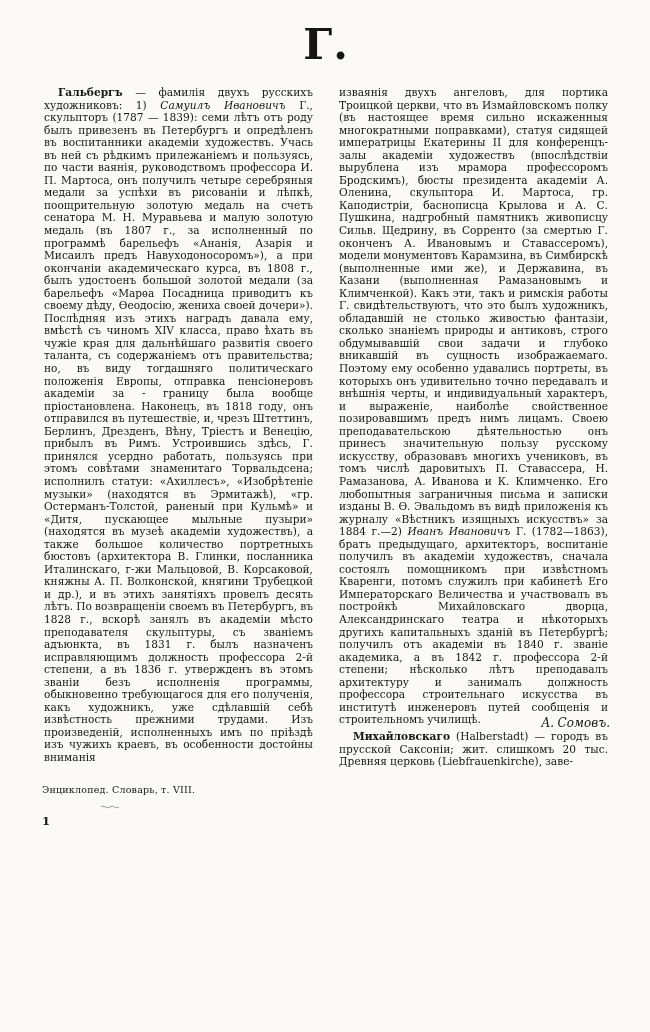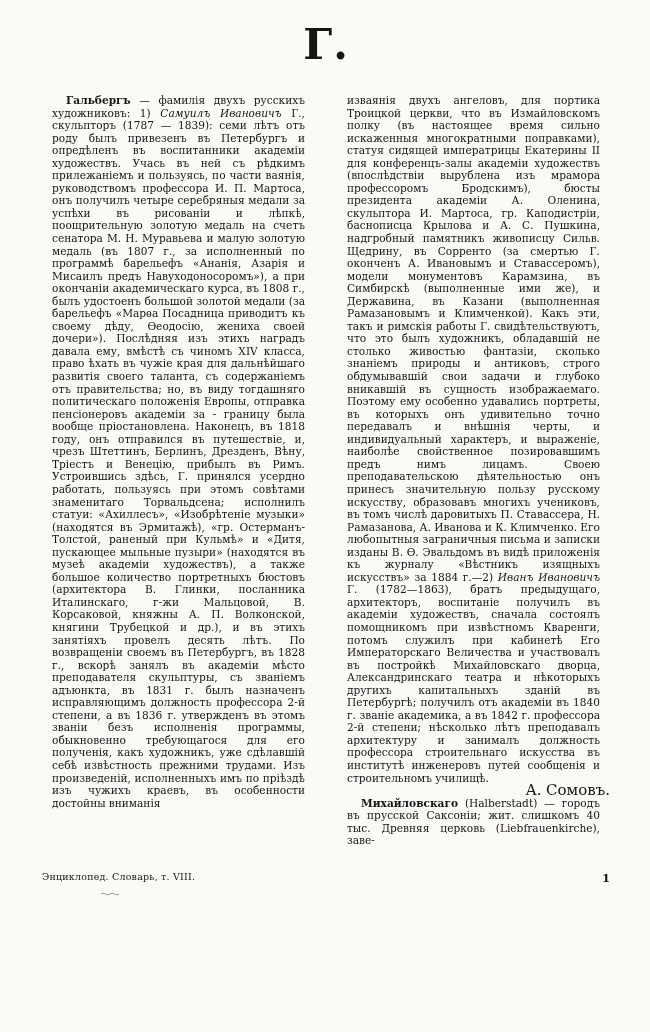--- a/index.html
+++ b/index.html
@@ -32,47 +32,49 @@
     gap: 18px;
   }
   .column {
     flex: 1 1 0;
     font-size: 10.6px;
     line-height: 12.55px;
     text-align: justify;
     word-spacing: -0.3px;
   }
   .para {
-    margin: 12px;
+    margin: 4px;
   }
   .para.indent {
     text-indent: 14px;
   }
   .para b {
     font-weight: bold;
   }
   .para i {
     font-style: italic;
   }
   .signature {
     text-align: right;
+    font-style: italic;
     margin-top: -12.55px;
     padding-right: 2px;
-    font-size: 15px;
+    font-size: 12px;
     line-height: 12.55px;
   }
   .entry2 {
     margin-top: 0.5px;
   }
   .footer {
     display: flex;
     justify-content: space-between;
     align-items: flex-start;
     margin-top: 12px;
     padding: 0 2px;
+    flex-direction: column;
   }
   .footer-imprint {
     font-size: 9.5px;
     letter-spacing: 0.2px;
   }
   .footer-pagenum {
     font-size: 11.5px;
     font-weight: bold;
   }
   .printer-mark {
@@ -91,21 +93,21 @@
 
   <div class="columns">
 
     <div class="column">
       <p class="para indent"><b>Гальбергъ</b><span> — фамилія двухъ русскихъ художниковъ: 1) </span><i>Самуилъ Ивановичъ</i><span> Г., скульпторъ (1787 — 1839): семи лѣтъ отъ роду былъ привезенъ въ Петербургъ и опредѣленъ въ воспитанники академіи художествъ. Учась въ ней съ рѣдкимъ прилежаніемъ и пользуясь, по части ваянія, руководствомъ профессора И. П. Мартоса, онъ получилъ четыре серебряныя медали за успѣхи въ рисованіи и лѣпкѣ, поощрительную золотую медаль на счетъ сенатора М. Н. Муравьева и малую золотую медаль (въ 1807 г., за исполненный по программѣ барельефъ «Ананія, Азарія и Мисаилъ предъ Навуходоносоромъ»), а при окончаніи академическаго курса, въ 1808 г., былъ удостоенъ большой золотой медали (за барельефъ «Марѳа Посадница приводитъ къ своему дѣду, Ѳеодосію, жениха своей дочери»). Послѣдняя изъ этихъ наградъ давала ему, вмѣстѣ съ чиномъ XIV класса, право ѣхать въ чужіе края для дальнѣйшаго развитія своего таланта, съ содержаніемъ отъ правительства; но, въ виду тогдашняго политическаго положенія Европы, отправка пенсіонеровъ академіи за - границу была вообще пріостановлена. Наконецъ, въ 1818 году, онъ отправился въ путешествіе, и, чрезъ Штеттинъ, Берлинъ, Дрезденъ, Вѣну, Тріестъ и Венецію, прибылъ въ Римъ. Устроившись здѣсь, Г. принялся усердно работать, пользуясь при этомъ совѣтами знаменитаго Торвальдсена; исполнилъ статуи: «Ахиллесъ», «Изобрѣтеніе музыки» (находятся въ Эрмитажѣ), «гр. Остерманъ-Толстой, раненый при Кульмѣ» и «Дитя, пускающее мыльные пузыри» (находятся въ музеѣ академіи художествъ), а также большое количество портретныхъ бюстовъ (архитектора В. Глинки, посланника Италинскаго, г-жи Мальцовой, В. Корсаковой, княжны А. П. Волконской, княгини Трубецкой и др.), и въ этихъ занятіяхъ провелъ десять лѣтъ. По возвращеніи своемъ въ Петербургъ, въ 1828 г., вскорѣ занялъ въ академіи мѣсто преподавателя скульптуры, съ званіемъ адъюнкта, въ 1831 г. былъ назначенъ исправляющимъ должность профессора 2-й степени, а въ 1836 г. утвержденъ въ этомъ званіи безъ исполненія программы, обыкновенно требующагося для его полученія, какъ художникъ, уже сдѣлавшій себѣ извѣстность прежними трудами. Изъ произведеній, исполненныхъ имъ по пріѣздѣ изъ чужихъ краевъ, въ особенности достойны вниманія</span></p>
     </div>
 
     <div class="column">
       <p class="para"><span>изваянія двухъ ангеловъ, для портика Троицкой церкви, что въ Измайловскомъ полку (въ настоящее время сильно искаженныя многократными поправками), статуя сидящей императрицы Екатерины II для конференцъ-залы академіи художествъ (впослѣдствіи вырублена изъ мрамора профессоромъ Бродскимъ), бюсты президента академіи А. Оленина, скульптора И. Мартоса, гр. Каподистріи, баснописца Крылова и А. С. Пушкина, надгробный памятникъ живописцу Сильв. Щедрину, въ Сорренто (за смертью Г. оконченъ А. Ивановымъ и Ставассеромъ), модели монументовъ Карамзина, въ Симбирскѣ (выполненные ими же), и Державина, въ Казани (выполненная Рамазановымъ и Климченкой). Какъ эти, такъ и римскія работы Г. свидѣтельствуютъ, что это былъ художникъ, обладавшій не столько живостью фантазіи, сколько знаніемъ природы и антиковъ, строго обдумывавшій свои задачи и глубоко вникавшій въ сущность изображаемаго. Поэтому ему особенно удавались портреты, въ которыхъ онъ удивительно точно передавалъ и внѣшнія черты, и индивидуальный характеръ, и выраженіе, наиболѣе свойственное позировавшимъ предъ нимъ лицамъ. Своею преподавательскою дѣятельностью онъ принесъ значительную пользу русскому искусству, образовавъ многихъ учениковъ, въ томъ числѣ даровитыхъ П. Ставассера, Н. Рамазанова, А. Иванова и К. Климченко. Его любопытныя заграничныя письма и записки изданы В. Ѳ. Эвальдомъ въ видѣ приложенія къ журналу «Вѣстникъ изящныхъ искусствъ» за 1884 г.—2) </span><i>Иванъ Ивановичъ</i><span> Г. (1782—1863), братъ предыдущаго, архитекторъ, воспитаніе получилъ въ академіи художествъ, сначала состоялъ помощникомъ при извѣстномъ Кваренги, потомъ служилъ при кабинетѣ Его Императорскаго Величества и участвовалъ въ постройкѣ Михайловскаго дворца, Александринскаго театра и нѣкоторыхъ другихъ капитальныхъ зданій въ Петербургѣ; получилъ отъ академіи въ 1840 г. званіе академика, а въ 1842 г. профессора 2-й степени; нѣсколько лѣтъ преподавалъ архитектуру и занималъ должность профессора строительнаго искусства въ институтѣ инженеровъ путей сообщенія и строительномъ училищѣ.</span></p>
       <div class="signature">А. Сомовъ.</div>
-      <p class="para indent entry2"><b>Михайловскаго</b><span> (Halberstadt) — городъ въ прусской Саксоніи; жит. слишкомъ 40 тыс. Древняя церковь (Liebfrauenkirche), заве-</span></p>
+      <p class="para indent entry2"><b>Михайловскаго</b><span> (Halberstadt) — городъ въ прусской Саксоніи; жит. слишкомъ 20 тыс. Древняя церковь (Liebfrauenkirche), заве-</span></p>
     </div>
 
   </div>
 
   <div class="footer">
     <div>
       <div class="footer-imprint">Энциклопед. Словарь, т. VIII.</div>
       <svg class="printer-mark" viewBox="0 0 20 6" xmlns="http://www.w3.org/2000/svg">
         <path d="M1 3 C4 0.5, 7 5.5, 10 3 C13 0.5, 16 5.5, 19 3" fill="none" stroke="#444" stroke-width="0.8"></path>
       </svg>

